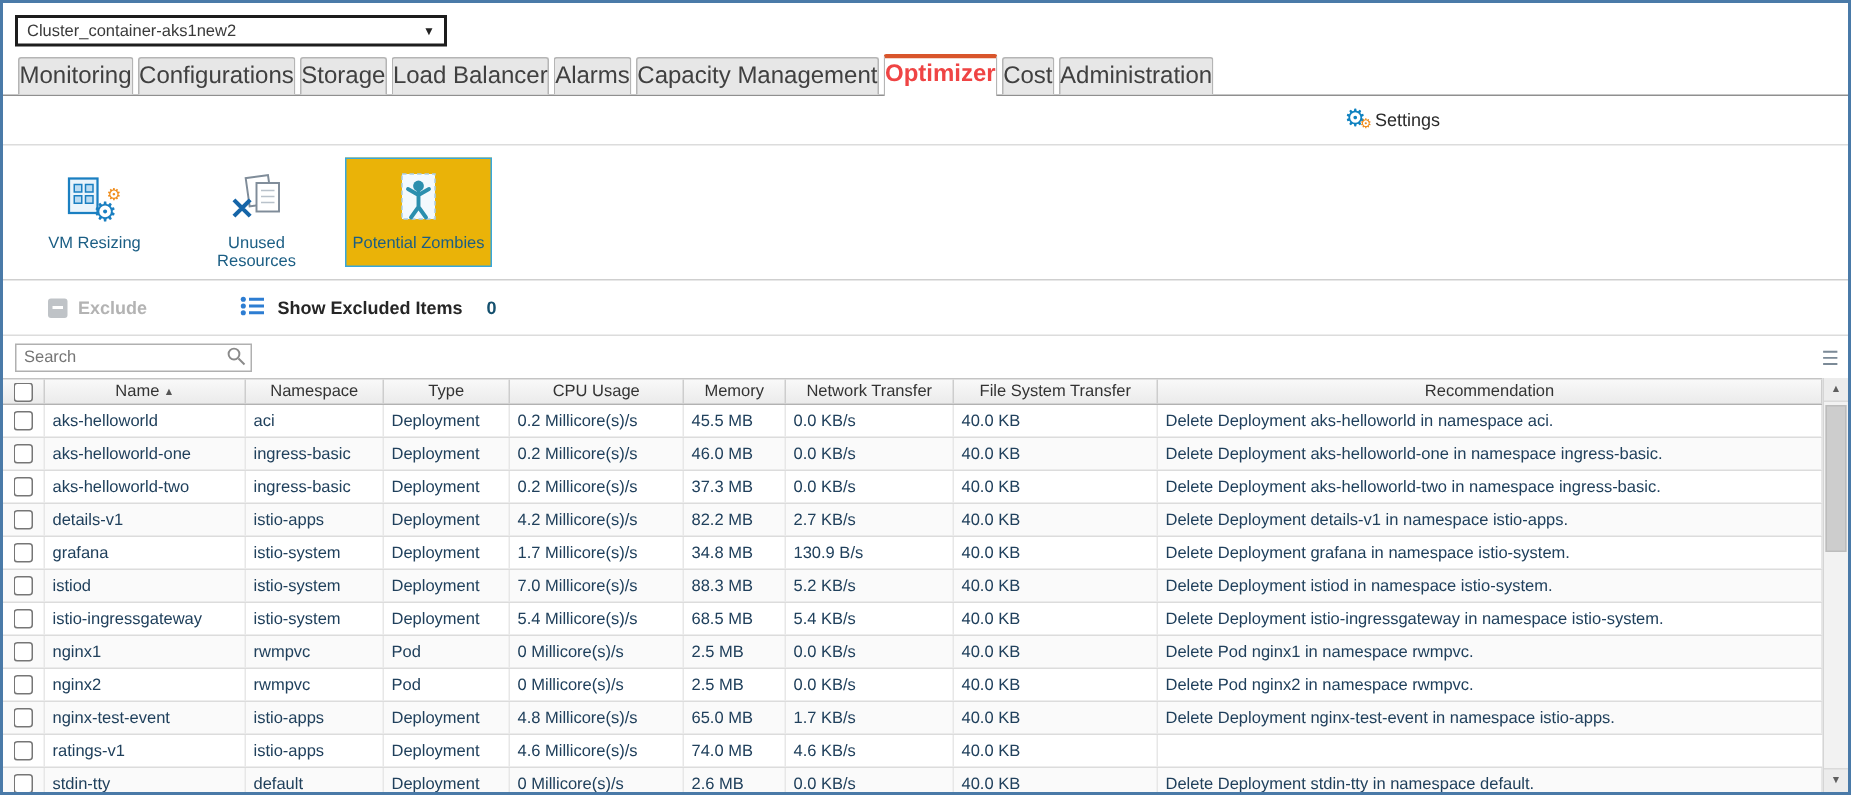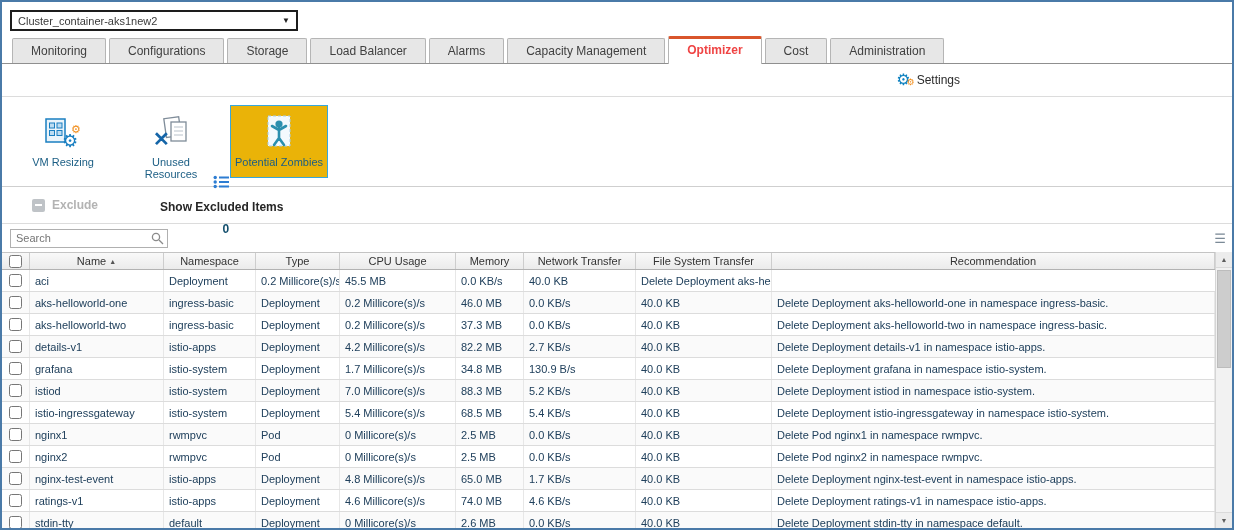--- a/index.html
+++ b/index.html
@@ -7,41 +7,41 @@
   body { font-family:"Liberation Sans", sans-serif; background:#fff; }
   .page { width:1234px; height:530px; border:2px solid #4a7aa8; background:#fff; display:flex; flex-direction:column; overflow:hidden; }
 
   
   .topbar { height:34px; padding:8px 0 0 8px; flex:0 0 auto; }
   .cluster-select { width:288px; height:21px; border:2px solid #1d1d1d; display:flex; align-items:center; justify-content:space-between; padding:0 6px; font-size:11px; color:#3a3a3a; cursor:pointer; background:#fff; }
   .dd-arrow { font-size:8px; color:#222; }
 
   
   .tabbar { display:flex; align-items:flex-end; gap:3px; padding-left:10px; border-bottom:1px solid #8f8f8f; height:28px; flex:0 0 auto; }
-  .tab { background:#e7e7e7; border:1px solid #b5b5b5; border-bottom:none; padding:5px 18px; font-size:12px; color:#404040; height:25px; line-height:14px; border-radius:2px 2px 0 0; cursor:pointer; white-space:nowrap; }
+  .tab { background:#e7e7e7; border:1px solid #b5b5b5; border-bottom:none; padding:5px 0; font-size:16px; color:#404040; height:25px; line-height:14px; border-radius:2px 2px 0 0; cursor:pointer; white-space:nowrap; }
   .tab.active { background:#fff; border-top:3px solid #d9552b; font-weight:bold; color:#ef4444; height:28px; padding-top:4px; margin-bottom:-1px; position:relative; z-index:2; }
 
   
   .settings-row { height:33px; display:flex; align-items:center; justify-content:flex-end; padding-right:272px; border-bottom:1px solid #dcdcdc; flex:0 0 auto; }
   .settings-btn { display:flex; align-items:center; gap:6px; font-size:12px; color:#2b2b2b; cursor:pointer; }
   .gear { position:relative; color:#0f82c0; font-size:16px; line-height:16px; }
   .gear::after { content:"⚙"; position:absolute; right:-4px; bottom:-2px; font-size:9px; color:#f08c1a; }
 
   
   .tools-row { height:90px; padding:8px 12px; display:flex; gap:10px; border-bottom:1px solid #cfcfcf; flex:0 0 auto; }
   .tool { width:98px; display:flex; flex-direction:column; align-items:center; gap:7px; padding:9px 2px 6px; border:1px solid transparent; font-size:11px; color:#1b5e84; cursor:pointer; text-align:center; }
   .tool.selected { border-color:#37a7dd; background:#eab308; }
   .tool svg { display:block; }
 
   
   .actions-row { height:37px; display:flex; align-items:center; padding-left:30px; border-bottom:1px solid #dcdcdc; flex:0 0 auto;font-weight:bold; }
   .exclude-btn { display:flex; align-items:center; gap:7px; font-size:12px; color:#b3b3b3; cursor:default; }
   .exclude-icon { width:13px; height:13px; background:#bfc3c7; border-radius:2px; position:relative; }
   .exclude-icon::after { content:""; position:absolute; left:3px; top:5.5px; width:7px; height:2px; background:#fff; }
-  .show-excluded { display:flex; align-items:center; gap:8px; font-size:12px; color:#262626; margin-left:62px; cursor:pointer;flex-direction:column; }
+  .show-excluded { display:flex; align-items:center; gap:8px; font-size:12px; color:#262626; margin-left:62px; cursor:pointer; }
   .excluded-count { color:#14506e; margin-left:8px; }
 
   
   .search-row { height:28px; display:flex; align-items:center; justify-content:space-between; padding:0 7px 0 8px; flex:0 0 auto; }
   .search-box { position:relative; width:158px; }
   .search-box input { width:100%; height:19px; border:1px solid #b0b0b0; font-size:11px; padding:0 20px 0 5px; color:#444; font-family:"Liberation Sans",sans-serif; outline:none; }
   .search-icon { position:absolute; right:4px; top:3px; }
   .grid-icon { color:#7b8a97; font-size:13px; line-height:13px; cursor:pointer; letter-spacing:-1px; }
 
   
@@ -186,20 +186,21 @@
       <div class="h-cell">Network Transfer</div>
       <div class="h-cell">File System Transfer</div>
       <div class="h-cell">Recommendation</div>
     </div>
 
     <div>
   <div class="t-row">
     <div class="cell c-check">
       <input type="checkbox" style="">
     </div>
+    <div class="cell">aks-helloworld</div>
     <div class="cell">aci</div>
     <div class="cell">Deployment</div>
     <div class="cell">0.2 Millicore(s)/s</div>
     <div class="cell">45.5 MB</div>
     <div class="cell">0.0 KB/s</div>
     <div class="cell">40.0 KB</div>
     <div class="cell">Delete Deployment aks-helloworld in namespace aci.</div>
   </div>
 
   <div class="t-row alt">
@@ -332,21 +333,20 @@
     <div class="cell c-check">
       <input type="checkbox" style="">
     </div>
     <div class="cell">ratings-v1</div>
     <div class="cell">istio-apps</div>
     <div class="cell">Deployment</div>
     <div class="cell">4.6 Millicore(s)/s</div>
     <div class="cell">74.0 MB</div>
     <div class="cell">4.6 KB/s</div>
     <div class="cell">40.0 KB</div>
-    <div class="cell">Delete Deployment ratings-v1 in namespace istio-apps.</div>
   </div>
 
   <div class="t-row alt">
     <div class="cell c-check">
       <input type="checkbox" style="">
     </div>
     <div class="cell">stdin-tty</div>
     <div class="cell">default</div>
     <div class="cell">Deployment</div>
     <div class="cell">0 Millicore(s)/s</div>

